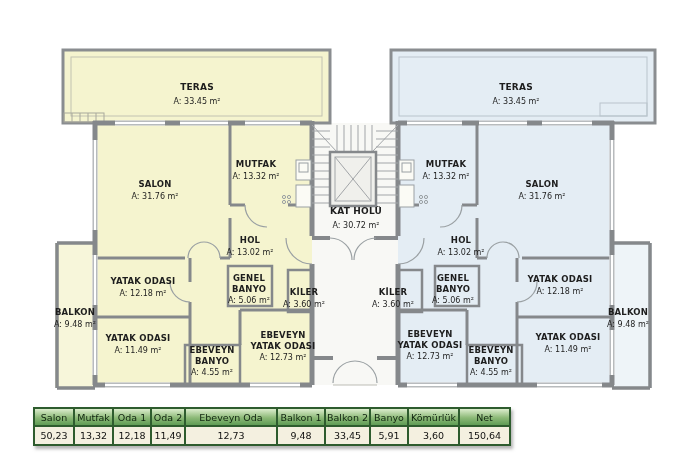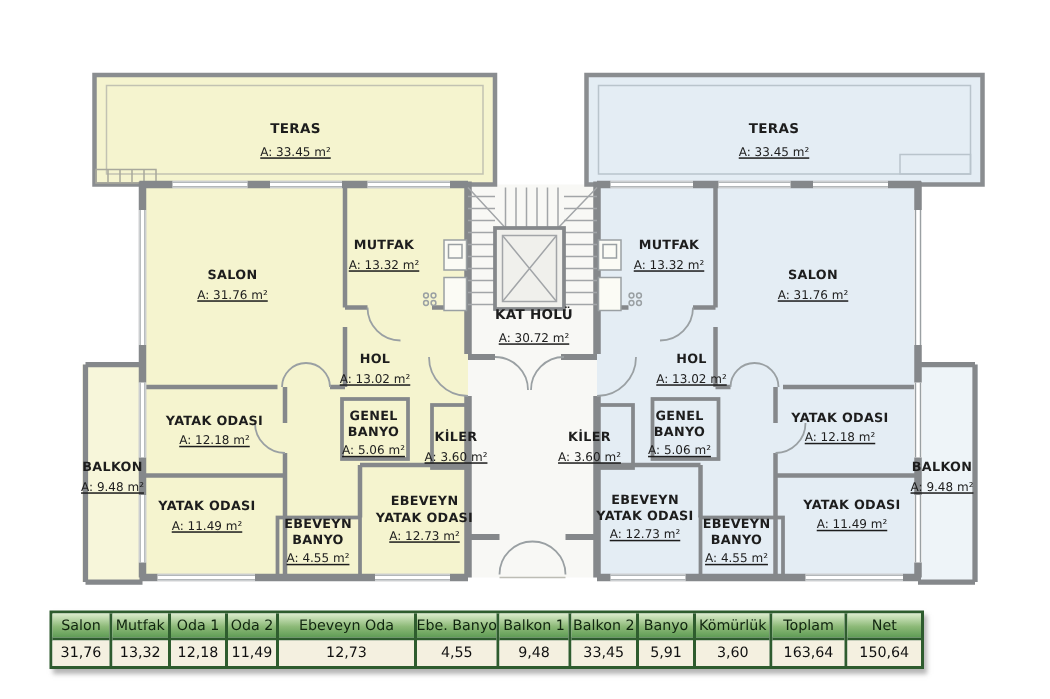--- a/index.html
+++ b/index.html
@@ -2,21 +2,21 @@
 <html><head>
 <meta charset="utf-8">
 <style>
   html,body{margin:0;padding:0;background:#ffffff;}
   .stage{position:relative;width:700px;height:466px;background:#ffffff;overflow:hidden;
          font-family:"DejaVu Sans",sans-serif;}
   .plan-svg{position:absolute;left:0;top:0;}
   
   .rl{position:absolute;transform:translate(-50%,-50%);text-align:center;color:#1d1d1d;z-index:5;}
   .rn{font-size:8.5px;font-weight:bold;line-height:1.25;white-space:pre-line;letter-spacing:.2px;}
-  .ra{font-size:8px;font-weight:normal;margin-top:2px;white-space:nowrap;text-decoration:underline;}
+  .ra{font-size:8px;font-weight:normal;margin-top:2px;white-space:nowrap;}
   .rl.big .rn{font-size:9px;}
   .rl.big .ra{margin-top:4px;}
   
   .areas{position:absolute;left:33px;top:407px;display:flex;border:2px solid #2e5c2e;
          box-shadow:2px 3px 3px rgba(110,110,110,.5);z-index:6;}
   .col{display:flex;flex-direction:column;box-sizing:border-box;}
   .col + .col{border-left:2px solid #2e5c2e;}
   .th{height:16px;display:flex;align-items:center;justify-content:center;
       background:linear-gradient(to bottom,#dcedcd 0%,#8cb977 55%,#5f9c55 100%);
       border-bottom:2px solid #2e5c2e;font-size:9.5px;color:#10250f;white-space:nowrap;}
@@ -237,61 +237,53 @@
   </div>
   <div class="rl" style="left:430px;top:345px">
     <div class="rn">EBEVEYN
 YATAK ODASI</div>
     <div class="ra">A: 12.73 m²</div>
   </div>
 
   <div class="areas">
     <div class="col" style="width:38px">
       <div class="th">Salon</div>
-      <div class="td">31,76</div>
+      <div class="td">50,23</div>
     </div>
     <div class="col" style="width:39px">
       <div class="th">Mutfak</div>
       <div class="td">13,32</div>
     </div>
     <div class="col" style="width:38px">
       <div class="th">Oda 1</div>
       <div class="td">12,18</div>
     </div>
     <div class="col" style="width:34px">
       <div class="th">Oda 2</div>
       <div class="td">11,49</div>
     </div>
     <div class="col" style="width:92px">
       <div class="th">Ebeveyn Oda</div>
       <div class="td">12,73</div>
     </div>
-    <div class="col" style="width:55px">
-      <div class="th">Ebe. Banyo</div>
-      <div class="td">4,55</div>
-    </div>
     <div class="col" style="width:48px">
       <div class="th">Balkon 1</div>
       <div class="td">9,48</div>
     </div>
     <div class="col" style="width:45px">
       <div class="th">Balkon 2</div>
       <div class="td">33,45</div>
     </div>
     <div class="col" style="width:38px">
       <div class="th">Banyo</div>
       <div class="td">5,91</div>
     </div>
     <div class="col" style="width:51px">
       <div class="th">Kömürlük</div>
       <div class="td">3,60</div>
     </div>
-    <div class="col" style="width:50px">
-      <div class="th">Toplam</div>
-      <div class="td">163,64</div>
-    </div>
     <div class="col" style="width:51px">
       <div class="th">Net</div>
       <div class="td">150,64</div>
     </div>
   </div>
 
 </div>
 
 </body></html>

